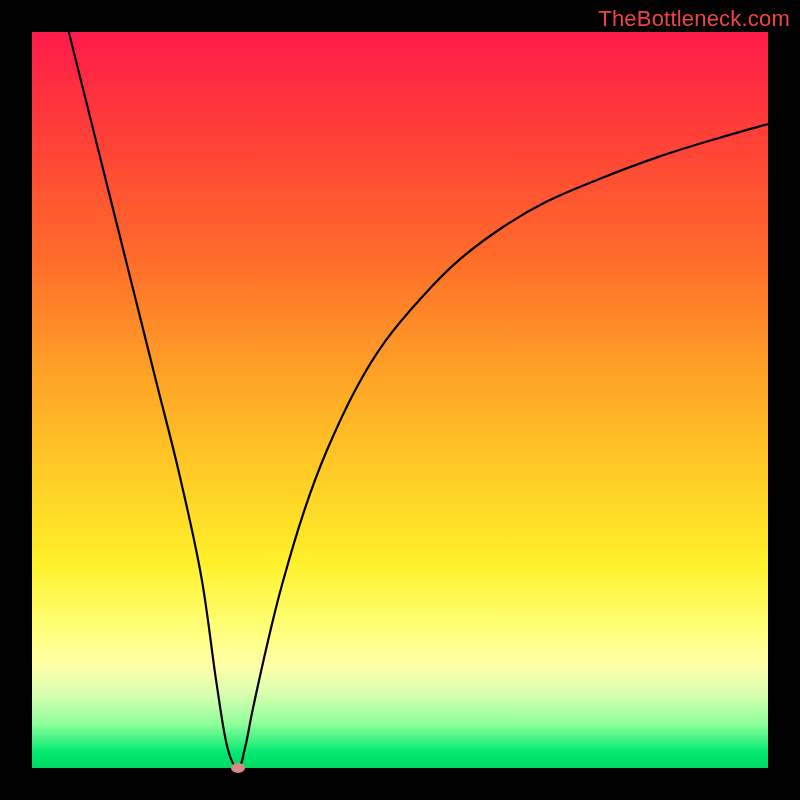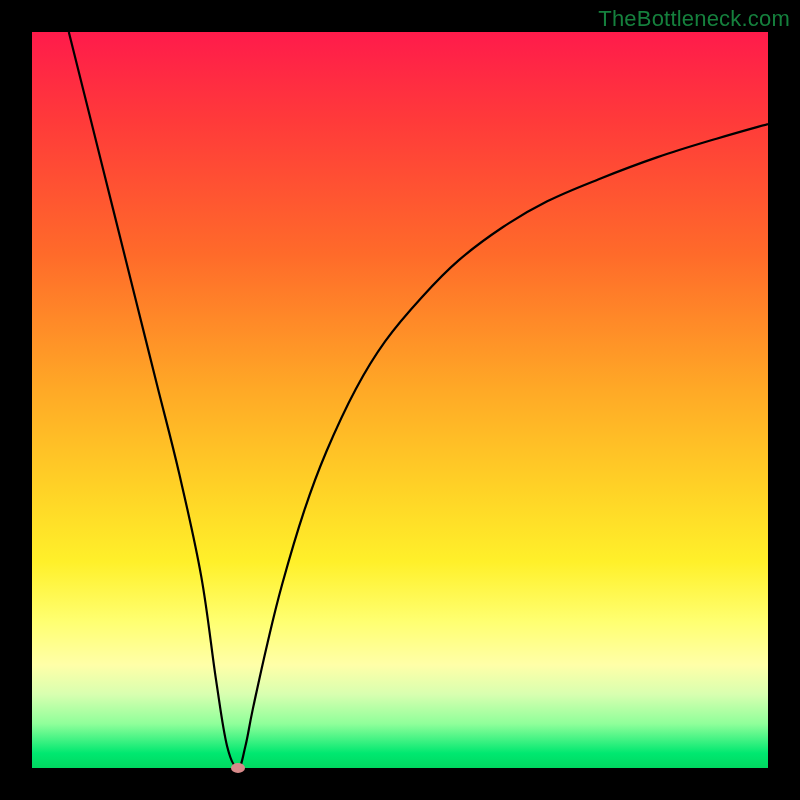--- a/index.html
+++ b/index.html
@@ -51,21 +51,21 @@
     height: 10px;
     border-radius: 50%;
     background: #d88a8a;
     transform: translate(-50%, -50%);
   }
   .watermark {
     position: absolute;
     top: 6px;
     right: 10px;
     font-size: 22px;
-    color: #15803d;
+    color: #ef4444;
     letter-spacing: 0.2px;
     font-weight: 500;
   }
 </style>
 </head>
 <body>
 
 <div class="frame">
 
   <div class="plot-area">

